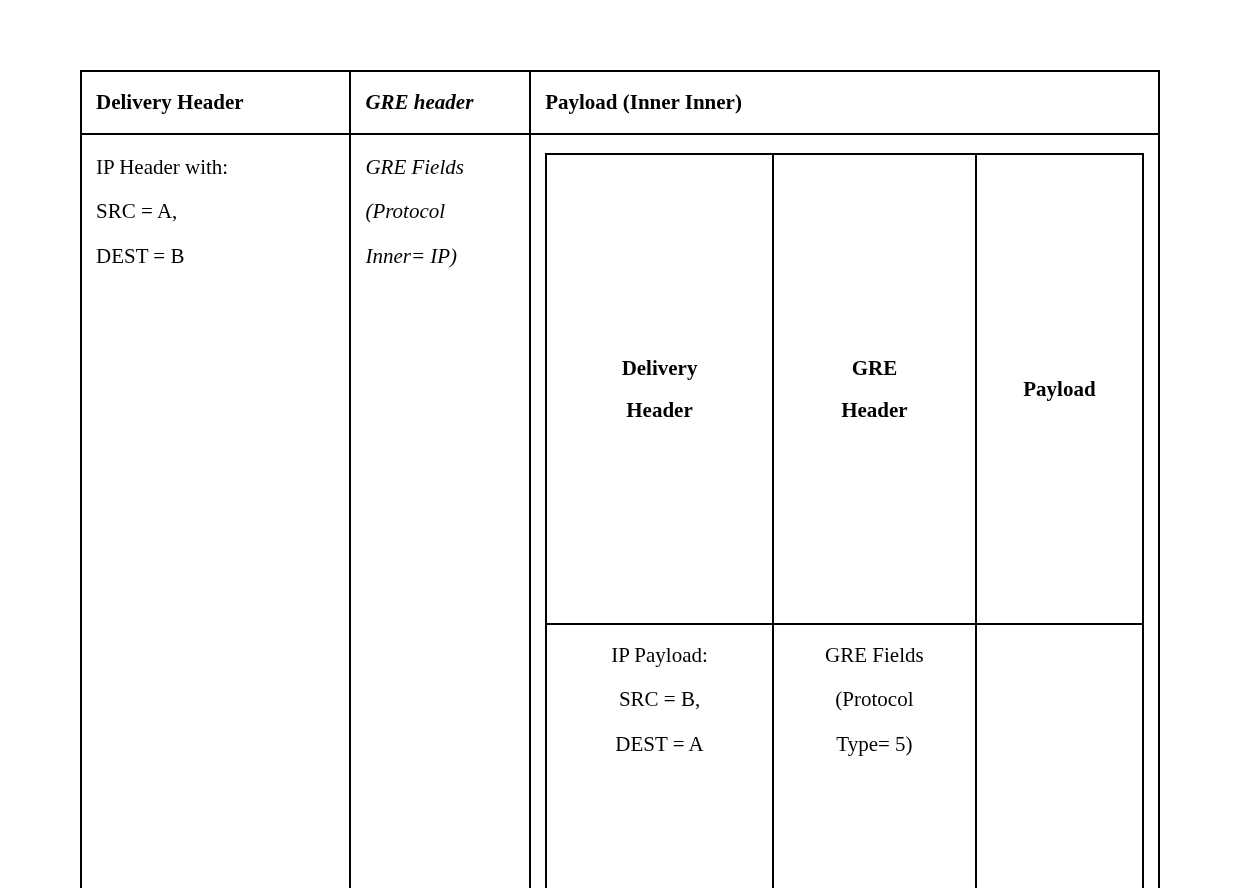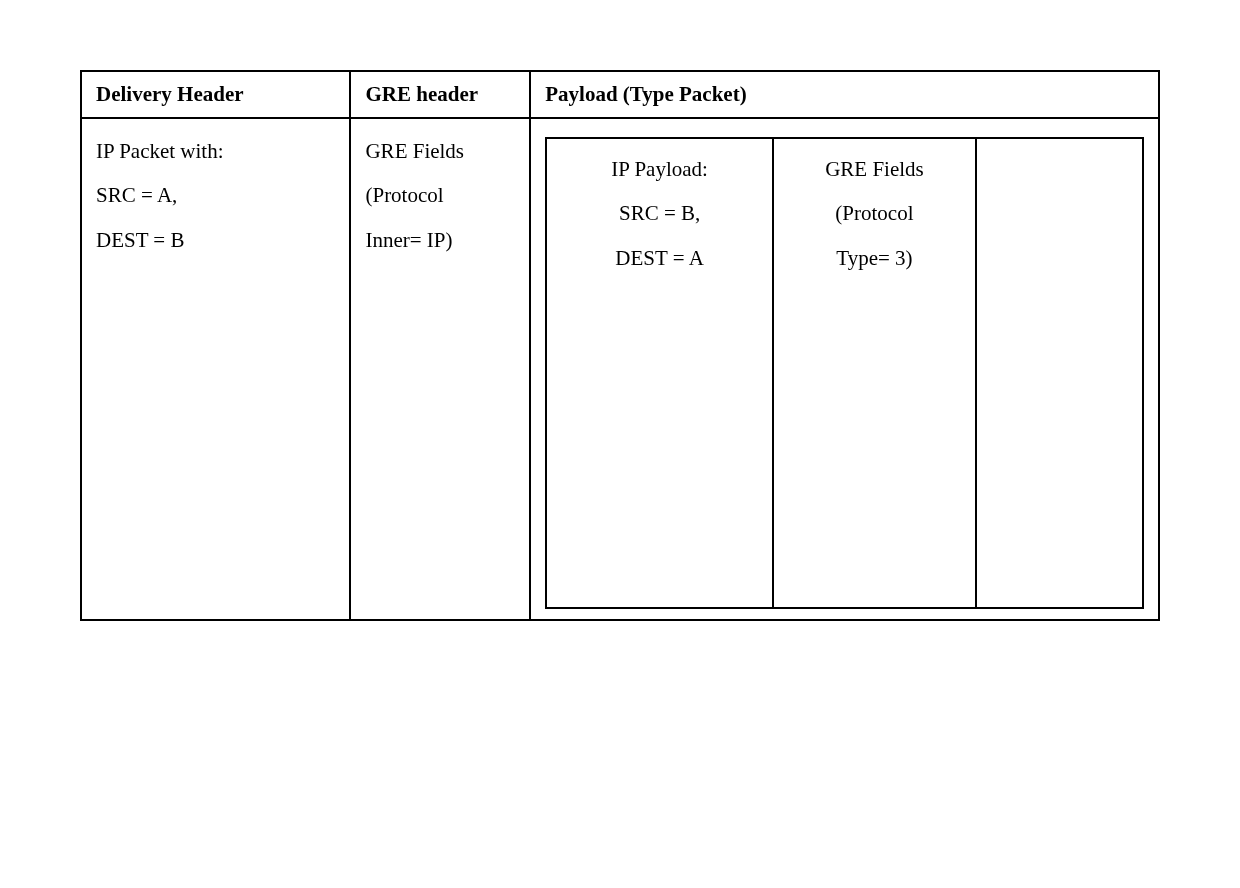--- a/index.html
+++ b/index.html
@@ -19,24 +19,24 @@
     }
     .outer-table td {
       border: 2px solid #000;
       padding: 10px 14px;
       vertical-align: top;
       line-height: 2.1;
     }
     .outer-table .hdr {
       font-weight: bold;
       line-height: 1.4;
-      padding: 8px 14px;
+      padding: 16px 14px;
     }
     .col1 { width: 270px; }
-    .col2 { width: 180px; }
+    .col2 { width: 180px; font-style: italic; }
     .col3 { width: 630px; }
     .body-row td { height: 470px; }
     .inner-wrap {
       padding: 6px 12px 20px 12px;
     }
     .inner-table {
       border-collapse: collapse;
       width: 100%;
       margin-top: 8px;
     }
@@ -58,46 +58,57 @@
     .ic3 { width: 28%; }
   </style>
 </head>
 <body>
 
 <table class="outer-table">
   <tbody>
       <tr>
     <td class="hdr col1">Delivery Header</td>
     <td class="hdr col2">GRE header</td>
-    <td class="hdr col3">Payload (Type Packet)</td>
+    <td class="hdr col3">Payload (Inner Inner)</td>
   </tr>
   <tr class="body-row">
     <td class="col1">
-      <div>IP Packet with:</div>
+      <div>IP Header with:</div>
       <div>SRC = A,</div>
       <div>DEST = B</div>
     </td>
     <td class="col2">
       <div>GRE Fields</div>
       <div>(Protocol</div>
       <div>Inner= IP)</div>
     </td>
     <td class="col3 inner-wrap">
       <table class="inner-table">
         <tbody>
+              <tr>
+          <td class="ihdr ic1">
+            <div>Delivery</div>
+            <div>Header</div>
+          </td>
+          <td class="ihdr ic2">
+            <div>GRE</div>
+            <div>Header</div>
+          </td>
+          <td class="ihdr ic3">Payload</td>
+        </tr>
         <tr>
           <td class="ic1">
             <div>IP Payload:</div>
             <div>SRC = B,</div>
             <div>DEST = A</div>
           </td>
           <td class="ic2">
             <div>GRE Fields</div>
             <div>(Protocol</div>
-            <div>Type= 3)</div>
+            <div>Type= 5)</div>
           </td>
           <td class="ic3"></td>
         </tr>
       </tbody>
           </table>
     </td>
   </tr>
 </tbody>
   </table>
 

